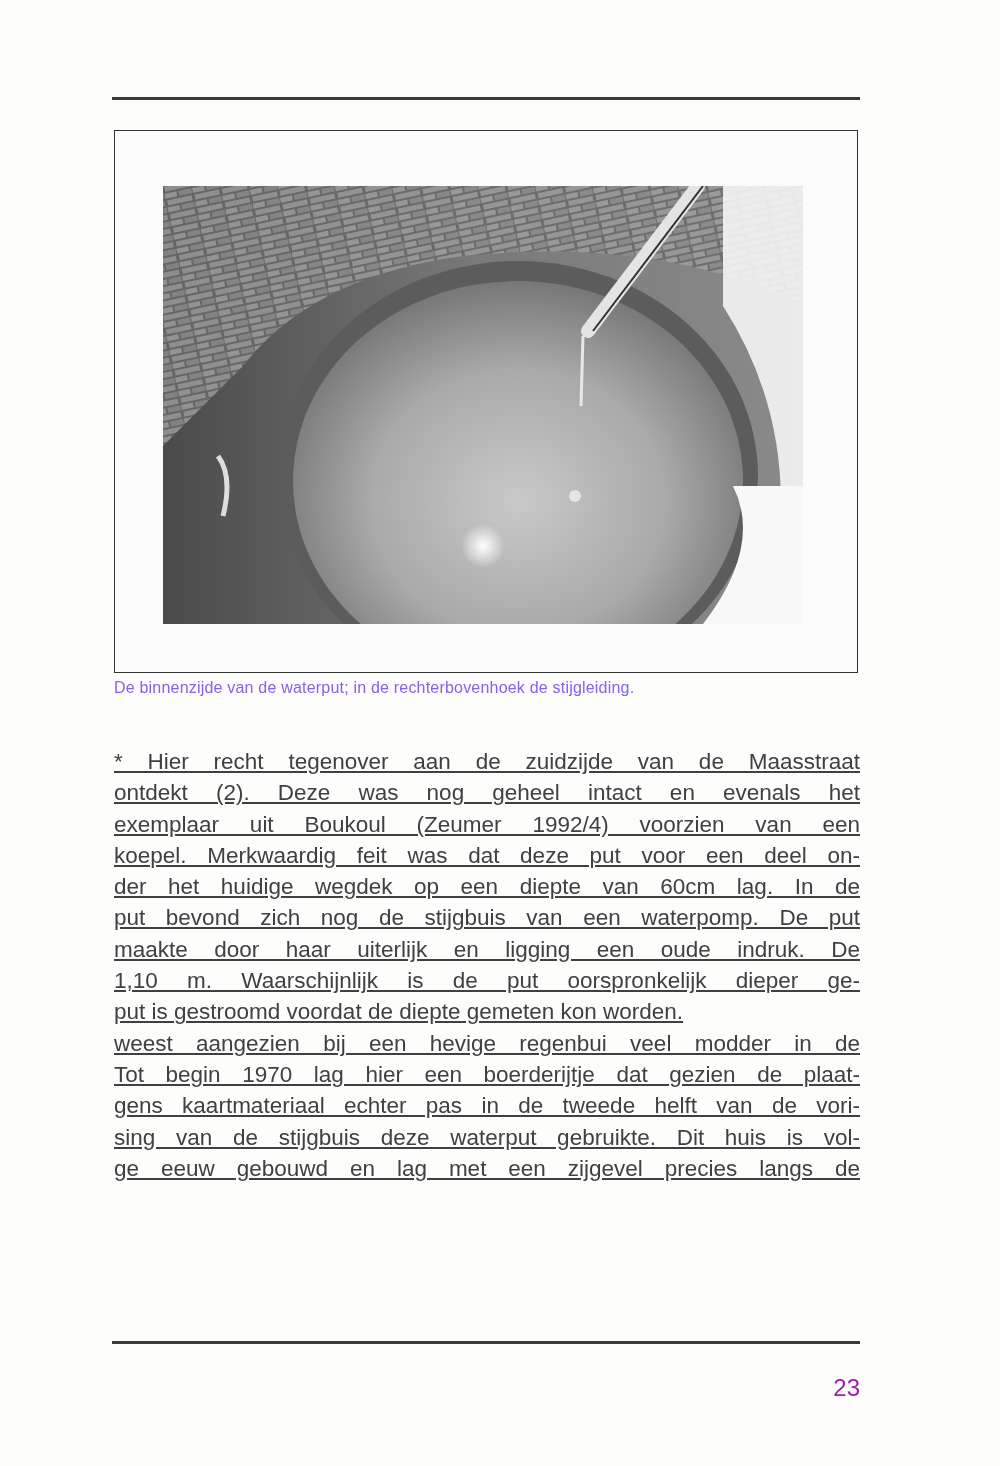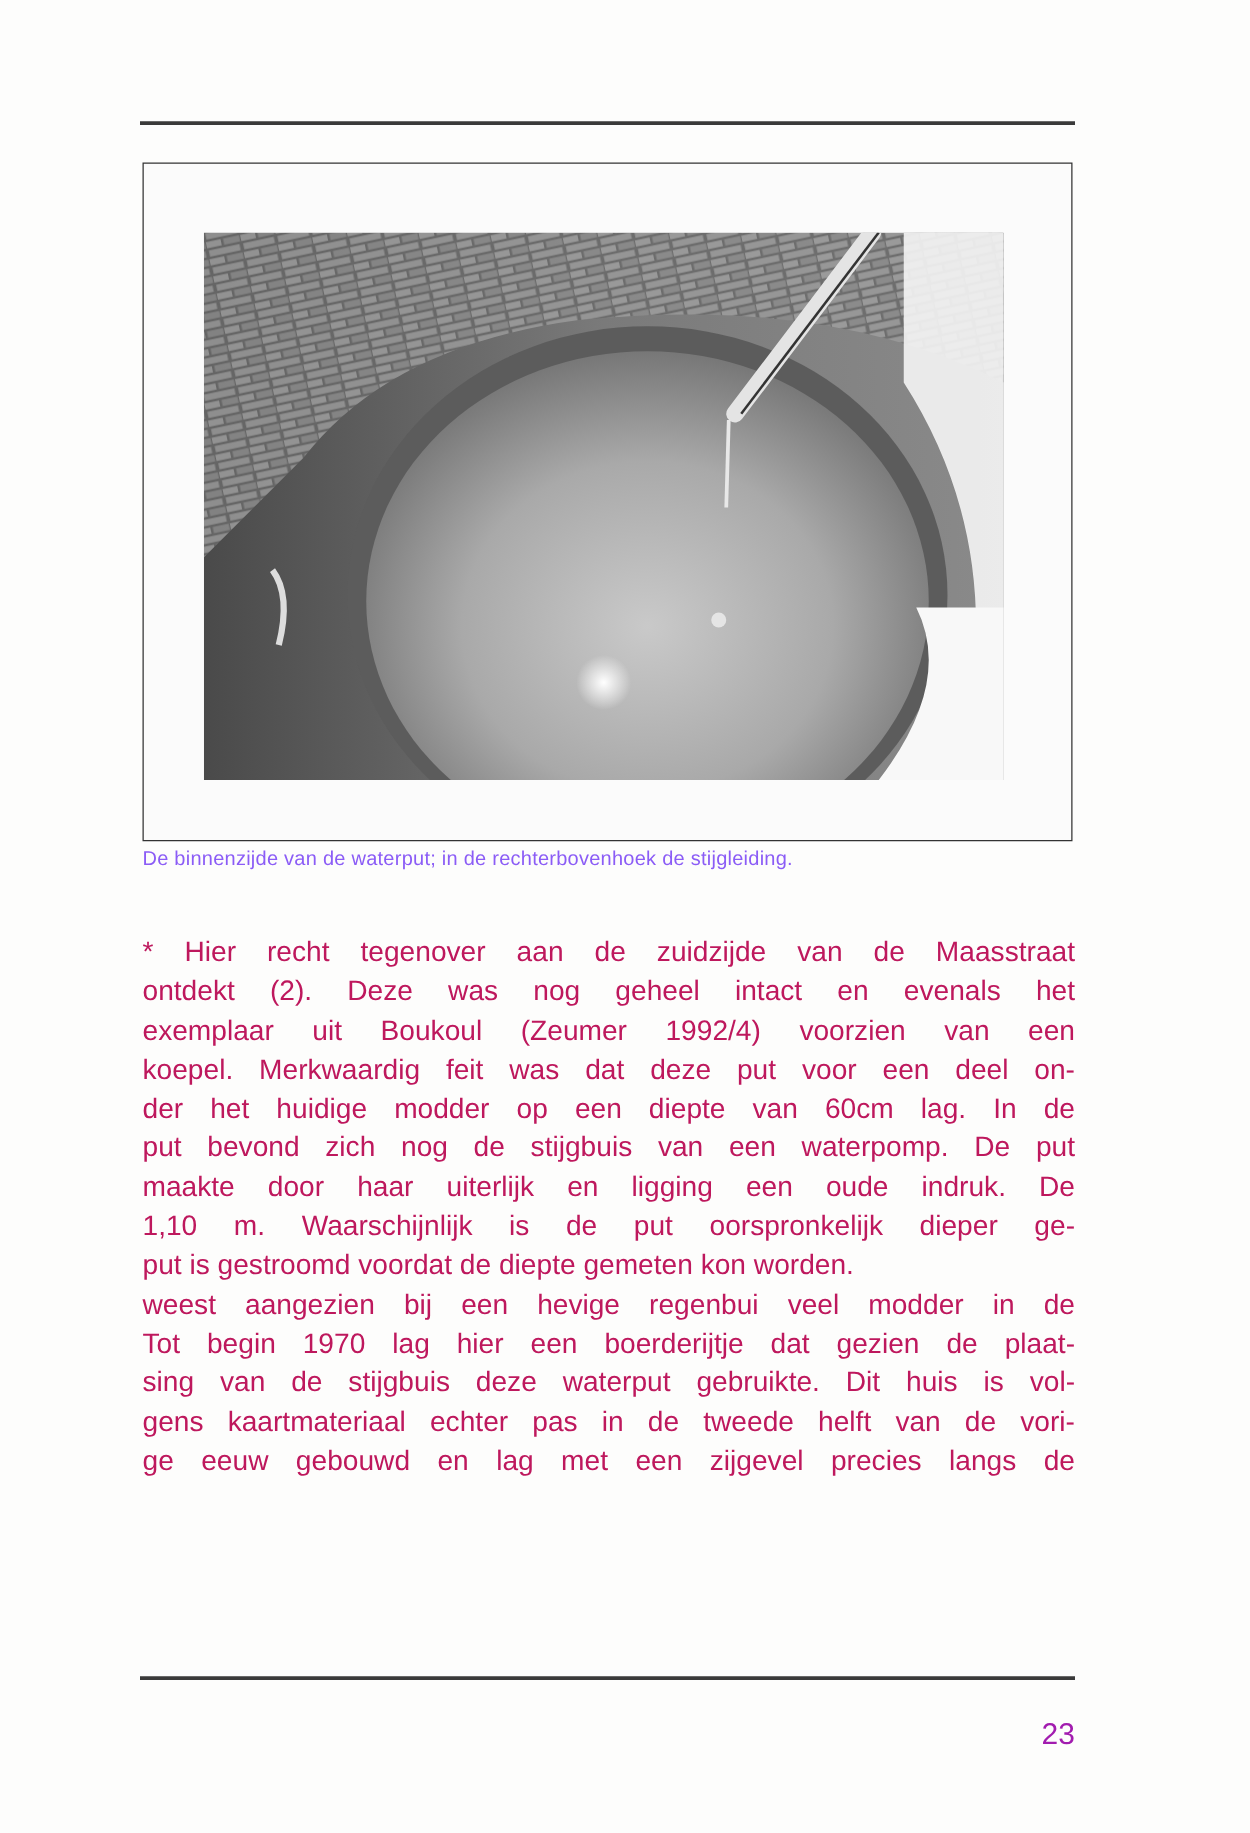--- a/index.html
+++ b/index.html
@@ -19,21 +19,21 @@
       position: absolute; left: 48px; top: 55px; width: 640px; height: 438px;
       overflow: hidden;
     }
     .photo svg { width: 100%; height: 100%; display: block; }
     .caption {
       position: absolute; left: 114px; top: 679px; font-size: 16px; color: #8b5cf6;
       letter-spacing: 0.2px;
     }
     .body-text {
       position: absolute; left: 114px; top: 746px; width: 746px;
-      font-size: 22.5px; line-height: 31.3px; color: #be185d;
+      font-size: 22.5px; line-height: 31.3px; color: #404040; text-decoration: underline;
     }
     .body-text .line { display: block; text-align: justify; text-align-last: justify; height: 31.3px; white-space: nowrap; }
     .body-text .line.last { text-align-last: left; }
     .page-number {
       position: absolute; right: 140px; top: 1374px; font-size: 24px; color: #a21caf;
     }
   </style>
 </head>
 <body>
 
@@ -80,27 +80,27 @@
   </div>
 </div>
 
 <div class="caption">De binnenzijde van de waterput; in de rechterbovenhoek de stijgleiding.</div>
 
 <div class="body-text">
   <span class="line">* Hier recht tegenover aan de zuidzijde van de Maasstraat</span>
   <span class="line">ontdekt (2). Deze was nog geheel intact en evenals het</span>
   <span class="line">exemplaar uit Boukoul (Zeumer 1992/4) voorzien van een</span>
   <span class="line">koepel. Merkwaardig feit was dat deze put voor een deel on-</span>
-  <span class="line">der het huidige modder op een diepte van 60cm lag. In de</span>
+  <span class="line">der het huidige wegdek op een diepte van 60cm lag. In de</span>
   <span class="line">put bevond zich nog de stijgbuis van een waterpomp. De put</span>
   <span class="line">maakte door haar uiterlijk en ligging een oude indruk. De</span>
   <span class="line">1,10 m. Waarschijnlijk is de put oorspronkelijk dieper ge-</span>
   <span class="line last">put is gestroomd voordat de diepte gemeten kon worden.</span>
   <span class="line">weest aangezien bij een hevige regenbui veel modder in de</span>
   <span class="line">Tot begin 1970 lag hier een boerderijtje dat gezien de plaat-</span>
+  <span class="line">gens kaartmateriaal echter pas in de tweede helft van de vori-</span>
   <span class="line">sing van de stijgbuis deze waterput gebruikte. Dit huis is vol-</span>
-  <span class="line">gens kaartmateriaal echter pas in de tweede helft van de vori-</span>
   <span class="line">ge eeuw gebouwd en lag met een zijgevel precies langs de</span>
 </div>
 
 <div class="rule bottom"></div>
 
 <div class="page-number">23</div>
 
 </body></html>

